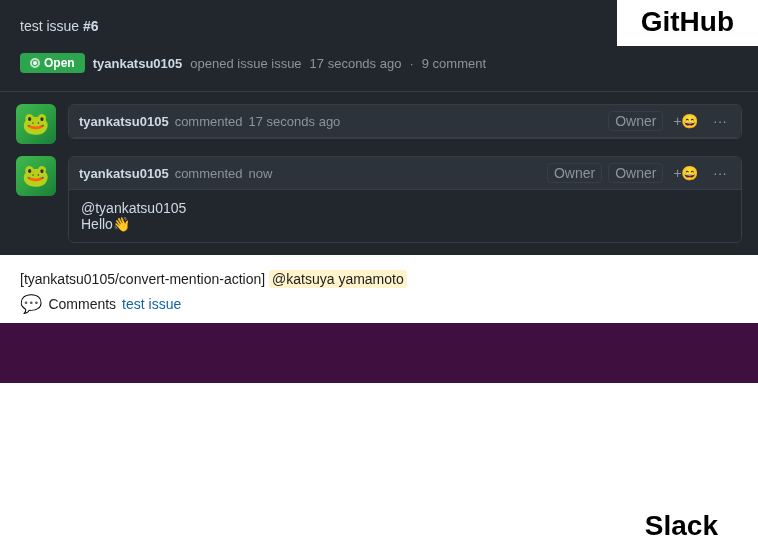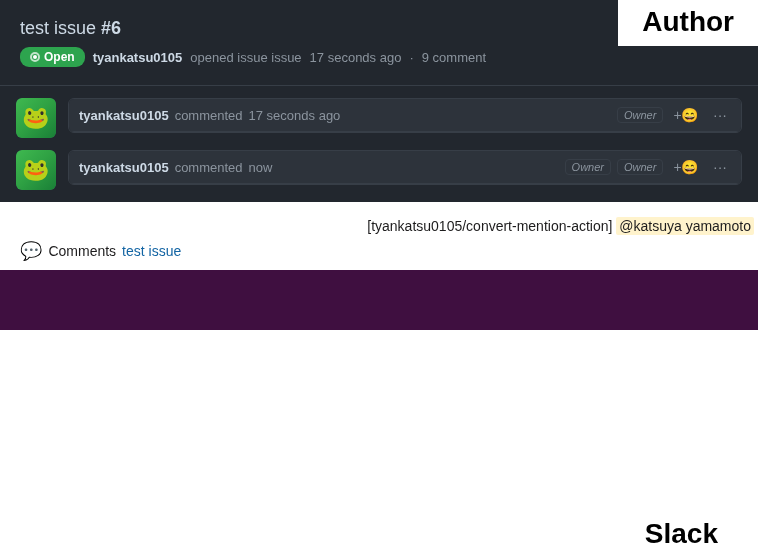--- a/index.html
+++ b/index.html
@@ -31,42 +31,42 @@
       color: #000000;
       padding: 6px 24px 8px 24px;
       z-index: 10;
     }
 
     .github-header {
       padding: 18px 20px 10px 20px;
     }
 
     .issue-title {
-      font-size: 18px;
+      font-size: 14px;
       font-weight: 400;
       color: #cdd9e5;
-      margin-bottom: 8px;
+      margin-bottom: 19px;
     }
 
     .issue-title strong {
       font-weight: 700;
     }
 
     .issue-meta {
       display: flex;
       align-items: center;
       gap: 8px;
       font-size: 13px;
       color: #8b949e;
     }
 
     .open-badge {
       background: #2da44e;
       color: #ffffff;
-      border-radius: 9px;
+      border-radius: 4px;
       padding: 3px 10px;
       font-size: 12px;
       font-weight: 600;
       display: inline-flex;
       align-items: center;
       gap: 4px;
     }
 
     .open-badge-icon {
       display: inline-block;
@@ -169,23 +169,22 @@
     .comment-header-right {
       display: flex;
       align-items: center;
       gap: 6px;
     }
 
     .badge {
       border: 1px solid #373e47;
       border-radius: 4px;
       padding: 1px 6px;
-      font-size: 11px;
+      font-size: 14px;
       color: #8b949e;
-      font-style: italic;
     }
 
     .icon-btn {
       color: #8b949e;
       cursor: pointer;
       font-size: 14px;
       padding: 2px 4px;
       display: flex;
       align-items: center;
       gap: 2px;
@@ -208,32 +207,31 @@
     .slack-section {
       background: #ffffff;
       flex: 1;
       display: flex;
       flex-direction: column;
       position: relative;
     }
 
     .slack-label {
       position: absolute;
-      bottom: 0;
+      bottom: 8px;
       right: 40px;
       font-size: 28px;
       font-weight: 700;
       color: #000000;
     }
 
     .slack-message {
       padding: 16px 4px 8px 20px;
       font-size: 14px;
       color: #1d1c1d;
-      text-align: right;
     }
 
     .slack-repo {
       color: #1d1c1d;
       margin-bottom: 6px;
     }
 
     .slack-highlight {
       background: #fff3cc;
       color: #1d1c1d;
@@ -261,21 +259,21 @@
     .bottom-bar {
       height: 60px;
       background: #3f0f40;
       flex-shrink: 0;
     }
   </style>
 </head>
 <body>
 
 <div class="github-section">
-  <div class="github-label">Author</div>
+  <div class="github-label">GitHub</div>
 
   <div class="github-header">
     <div class="issue-title">
       <span>test issue </span><strong>#6</strong>
     </div>
     <div class="issue-meta">
       <span class="open-badge">
         <span class="open-badge-icon"></span>
         <span>Open</span>
       </span>
@@ -322,20 +320,24 @@
             <span>commented</span>
             <span>now</span>
           </div>
           <div class="comment-header-right">
             <span class="badge">Owner</span>
             <span class="badge">Owner</span>
             <span class="icon-btn">+😄</span>
             <span class="icon-btn">···</span>
           </div>
         </div>
+        <div class="comment-body comment-body-normal">
+          <div>@tyankatsu0105</div>
+          <div>Hello👋</div>
+        </div>
       </div>
     </div>
 
   </div>
 </div>
 
 <div class="slack-section">
   <div class="slack-message">
     <div class="slack-repo">
       <span>[tyankatsu0105/convert-mention-action]</span>

